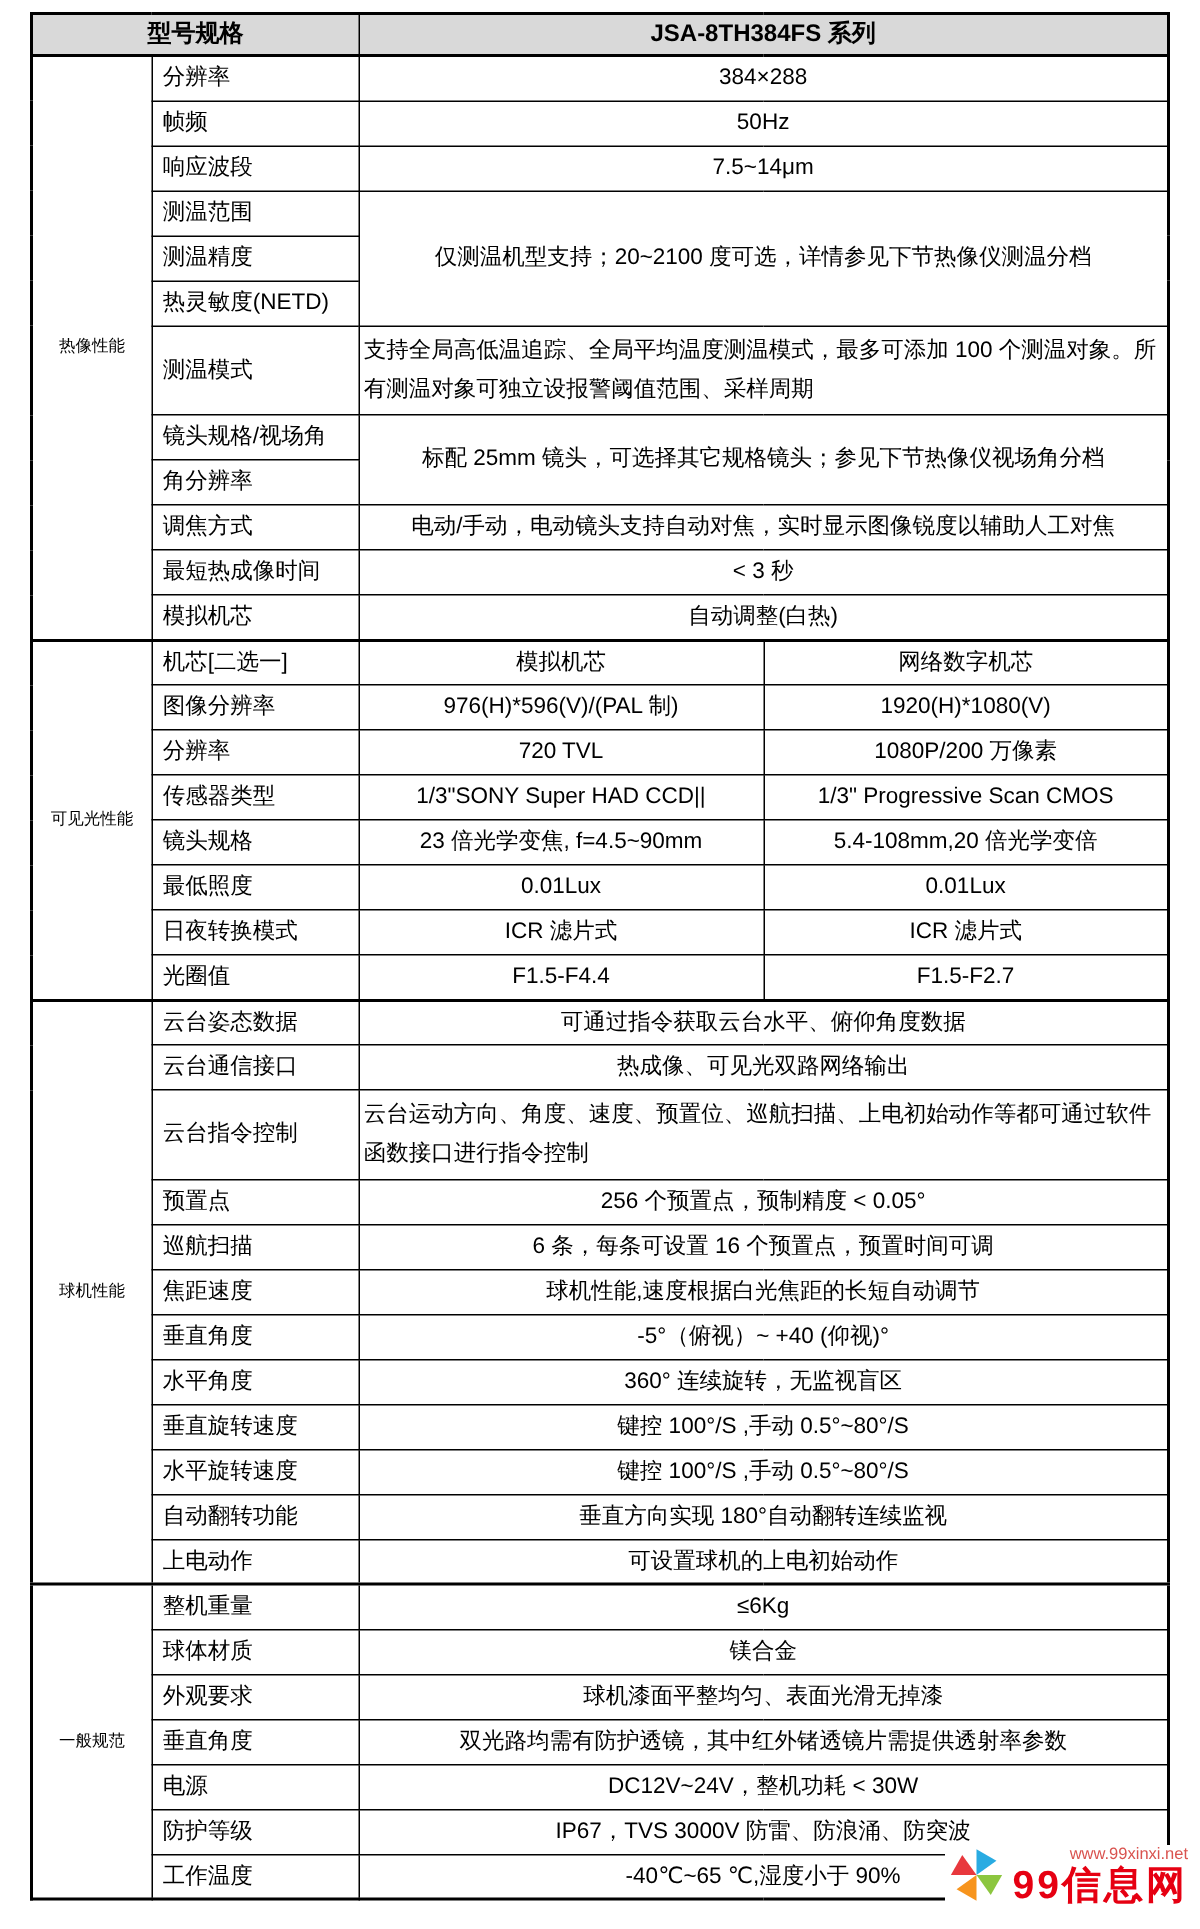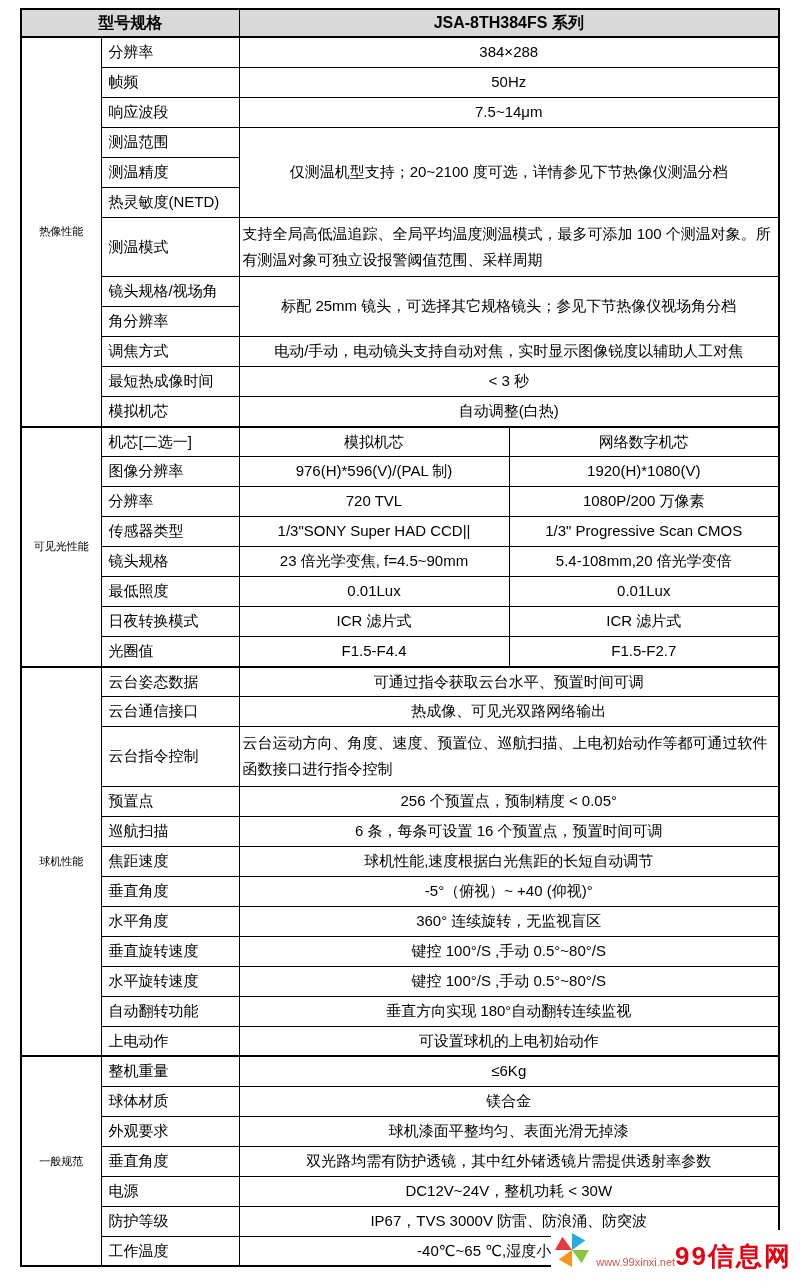--- a/index.html
+++ b/index.html
@@ -44,21 +44,21 @@
   .watermark {
     position: absolute;
     right: 6px; bottom: 16px;
     display: flex;
     align-items: flex-end;
     gap: 5px;
     background: #fff;
     padding: 1px 2px;
   }
   .wm-icon { width: 38px; height: 38px; display: block; }
-  .wm-text { display: flex; flex-direction: row; align-items: flex-end; }
+  .wm-text { display: flex; flex-direction: column; align-items: flex-end; }
   .wm-url {
     font-size: 11px;
     color: var(--wm-url-red, #d9534f);
     line-height: 1;
     margin-bottom: 1px;
   }
   .wm-name {
     font-size: 26px;
     font-weight: 700;
     color: var(--wm-red, #e60012);
@@ -168,21 +168,21 @@
           <td class="value">ICR 滤片式</td>
         </tr>
         <tr>
           <td class="label">光圈值</td>
           <td class="value">F1.5-F4.4</td>
           <td class="value">F1.5-F2.7</td>
         </tr>
         <tr class="section-start">
           <td class="category" rowspan="12">球机性能</td>
           <td class="label">云台姿态数据</td>
-          <td class="value" colspan="2">可通过指令获取云台水平、预置时间可调</td>
+          <td class="value" colspan="2">可通过指令获取云台水平、俯仰角度数据</td>
         </tr>
         <tr>
           <td class="label">云台通信接口</td>
           <td class="value" colspan="2">热成像、可见光双路网络输出</td>
         </tr>
         <tr class="tall">
           <td class="label">云台指令控制</td>
           <td class="value align-left" colspan="2">云台运动方向、角度、速度、预置位、巡航扫描、上电初始动作等都可通过软件函数接口进行指令控制</td>
         </tr>
         <tr>

